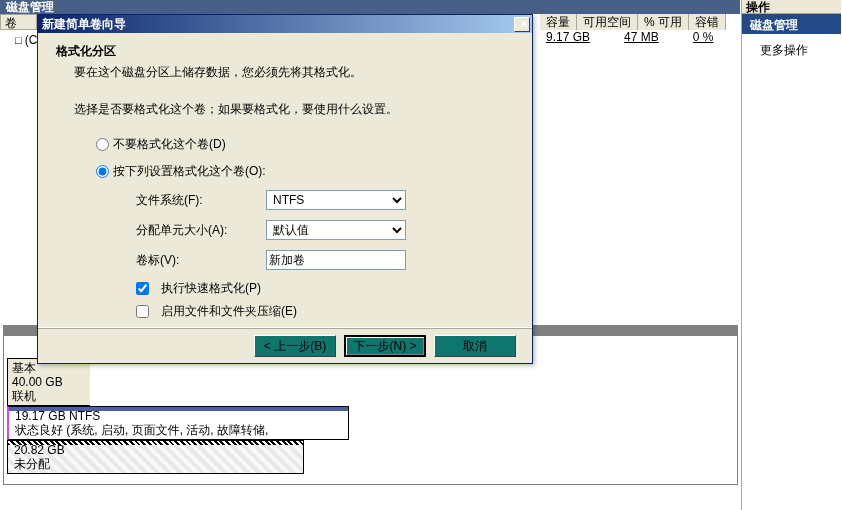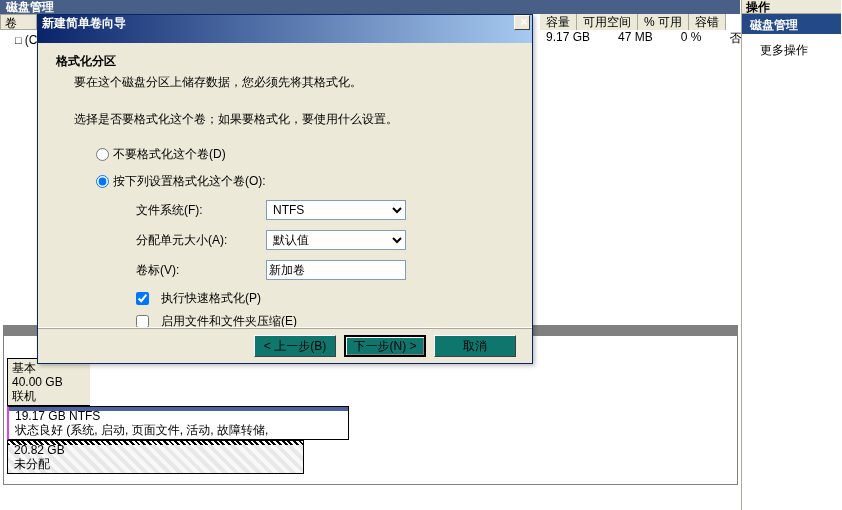--- a/index.html
+++ b/index.html
@@ -7,36 +7,36 @@
 
 
 .titlebar { position: absolute; top: 0; left: 0; width: 740px; height: 14px; background: #486088; }
 .titlebar-text { color: #fff; padding-left: 6px; line-height: 14px; font-weight: bold; }
 
 
 .cols { position: absolute; top: 14px; left: 540px; height: 16px; display: flex; color: #000; background: #ece9d8; }
 .cols div { border-right: 1px solid #aca899; padding: 0 6px; line-height: 16px; white-space: nowrap; }
 
 
-.volrow { position: absolute; top: 30px; left: 540px; display: flex; gap: 16px; }
+.volrow { position: absolute; top: 30px; left: 540px; display: flex; gap: 22px; text-decoration: underline; }
 .volrow div { white-space: nowrap; padding: 0 6px; }
 
 
 .leftvol { position: absolute; top: 14px; left: 0; width: 37px; background: #ece9d8; border: 1px solid #aca899; padding: 0 4px; height: 16px; line-height: 16px; }
 .lefticon { position: absolute; top: 33px; left: 15px; font-size: 11px; }
 
 
 .sidepanel { position: absolute; top: 0; left: 741px; width: 100px; height: 510px; border-left: 1px solid #aca899; }
 .sidepanel-title { background: #ece9d8; border-bottom: 1px solid #aca899; height: 14px; line-height: 14px; padding-left: 4px; font-weight: bold; }
 .sidepanel-header { background: #234987; color: #fff; padding: 2px 8px; height: 20px; line-height: 18px; font-weight: bold; }
 .sidepanel-link { background: #fff; padding: 8px 0 4px 18px; color: #000; }
 
 
 .dialog { position: absolute; top: 14px; left: 37px; width: 496px; height: 350px; background: #ece9d8; border: 1px solid #0a246a; box-shadow: 2px 2px 4px rgba(0,0,0,.25); }
-.dialog-title { height: 28px; background: linear-gradient(to right, #0a246a, #a6caf0); display: flex; align-items: flex-start; }
+.dialog-title { height: 18px; background: linear-gradient(to right, #0a246a, #a6caf0); display: flex; align-items: center; }
 .dialog-title span { color: #fff; font-weight: bold; padding-left: 4px; flex: 1; }
 .dialog-close { width: 16px; height: 15px; background: #ece9d8; border: 1px solid #fff; border-right-color:#404040; border-bottom-color:#404040; text-align: center; line-height: 13px; font-weight: bold; font-family: Arial; cursor: pointer; margin-right: 2px; }
 
 .dlg-body { padding: 10px 18px; }
 .dlg-head { font-weight: bold; margin-bottom: 4px; }
 .dlg-sub { margin-left: 18px; margin-bottom: 20px; }
 .dlg-prompt { margin-left: 18px; margin-bottom: 18px; }
 
 .radio-row { margin-left: 40px; margin-bottom: 10px; display: flex; align-items: center; gap: 4px; }
 .radio-row input { margin: 0; }

